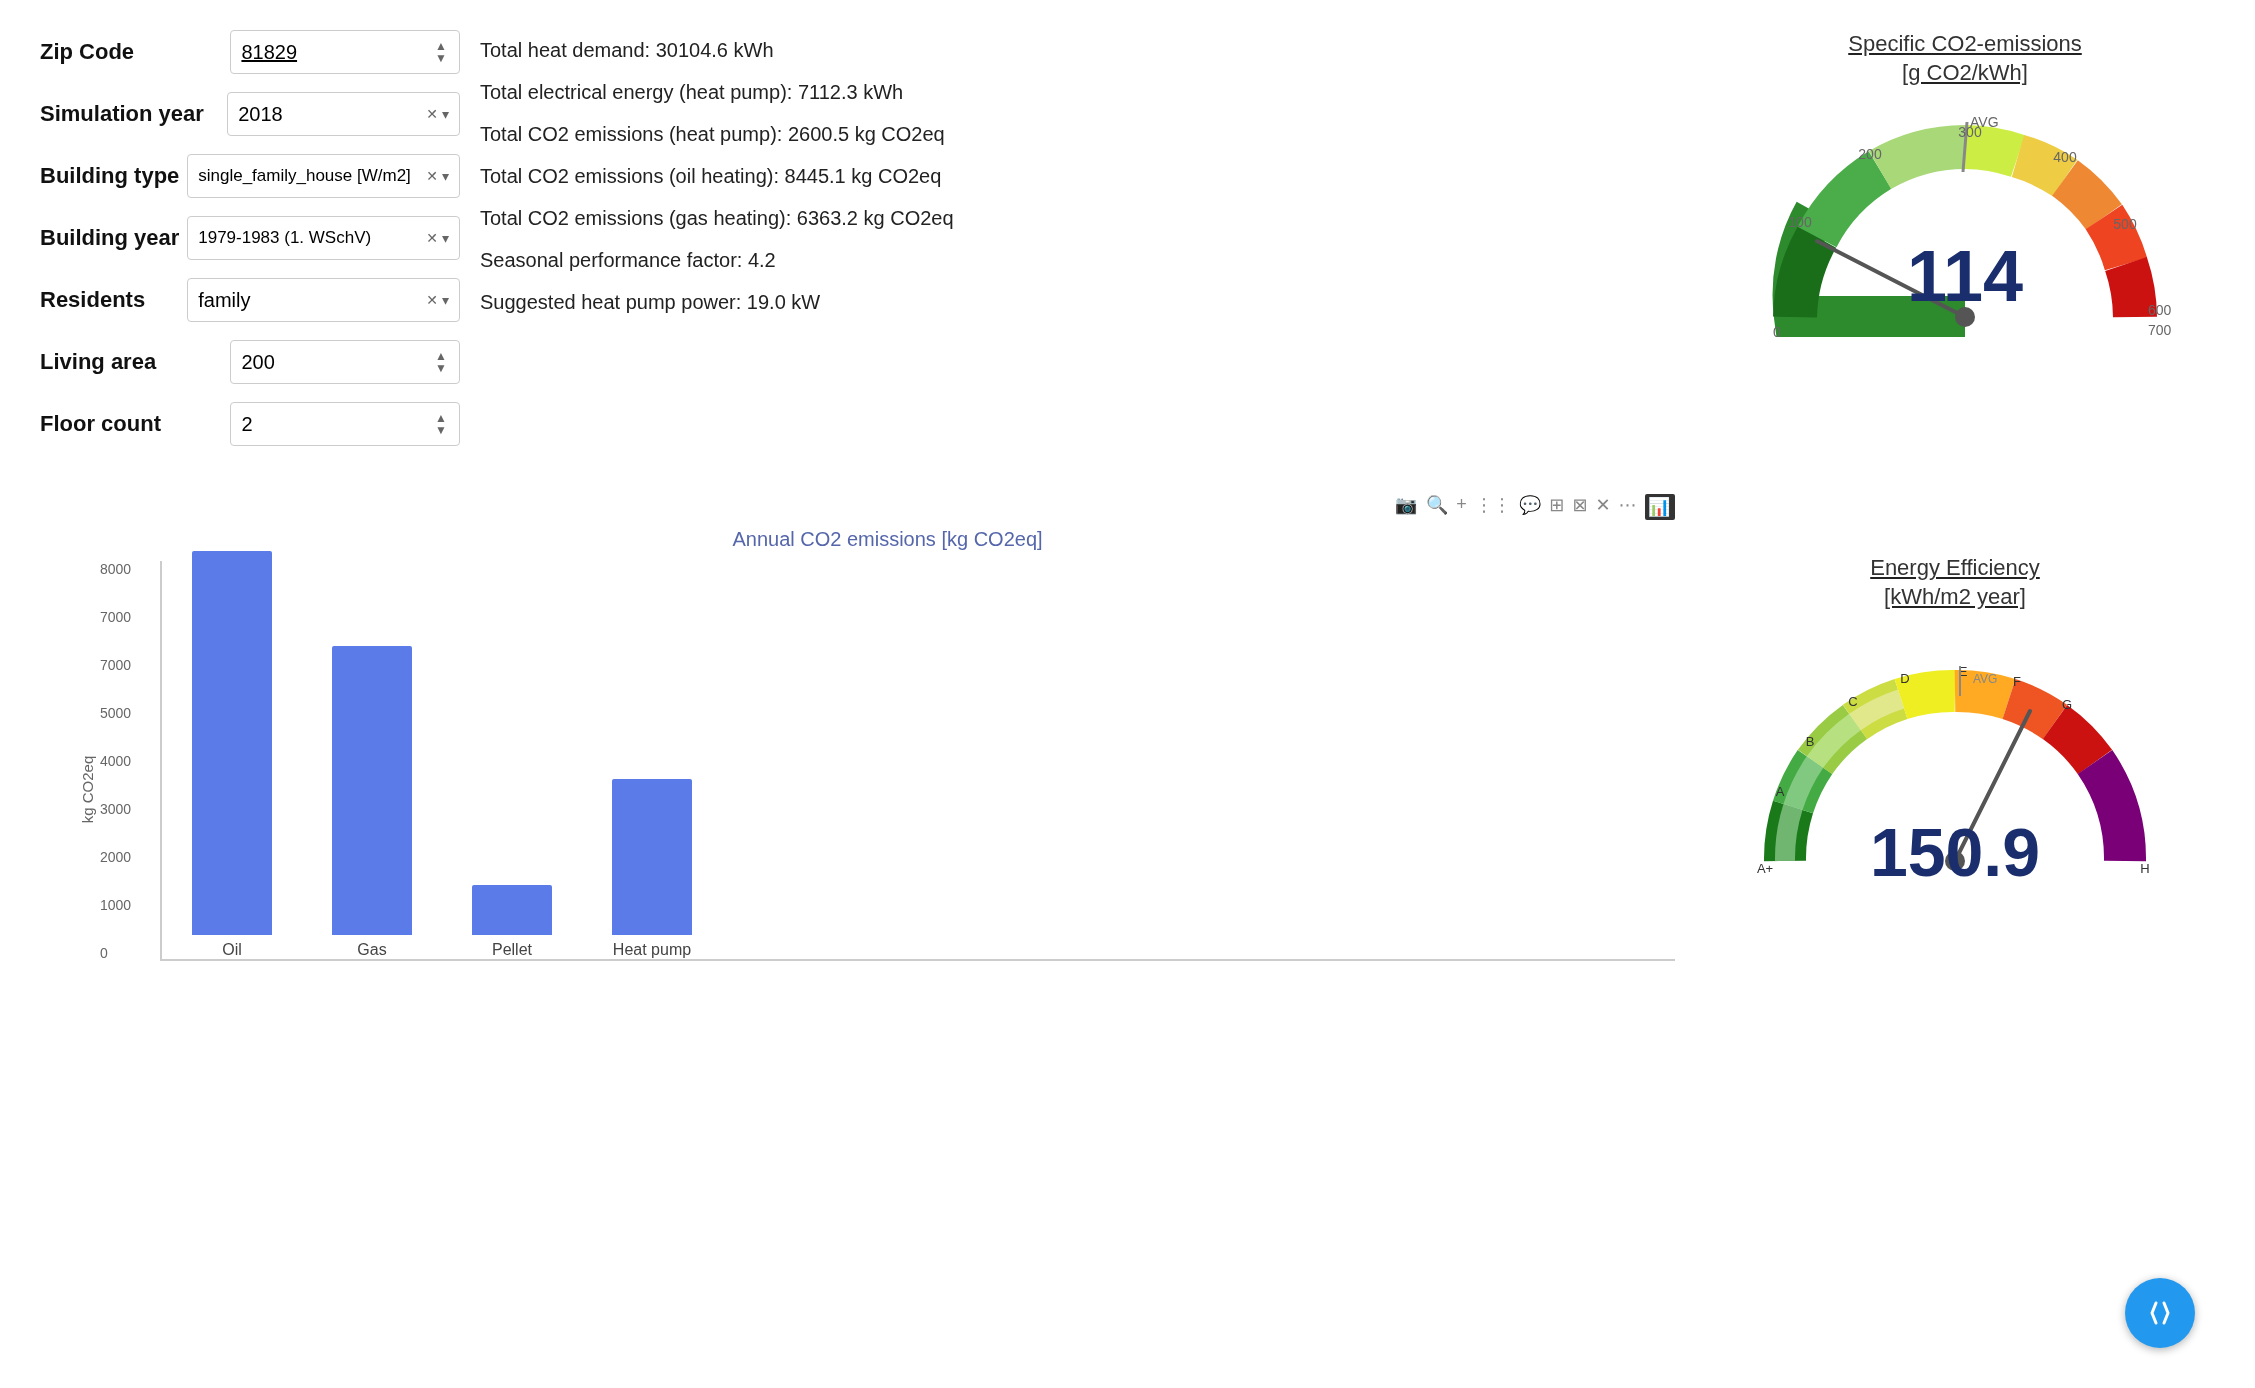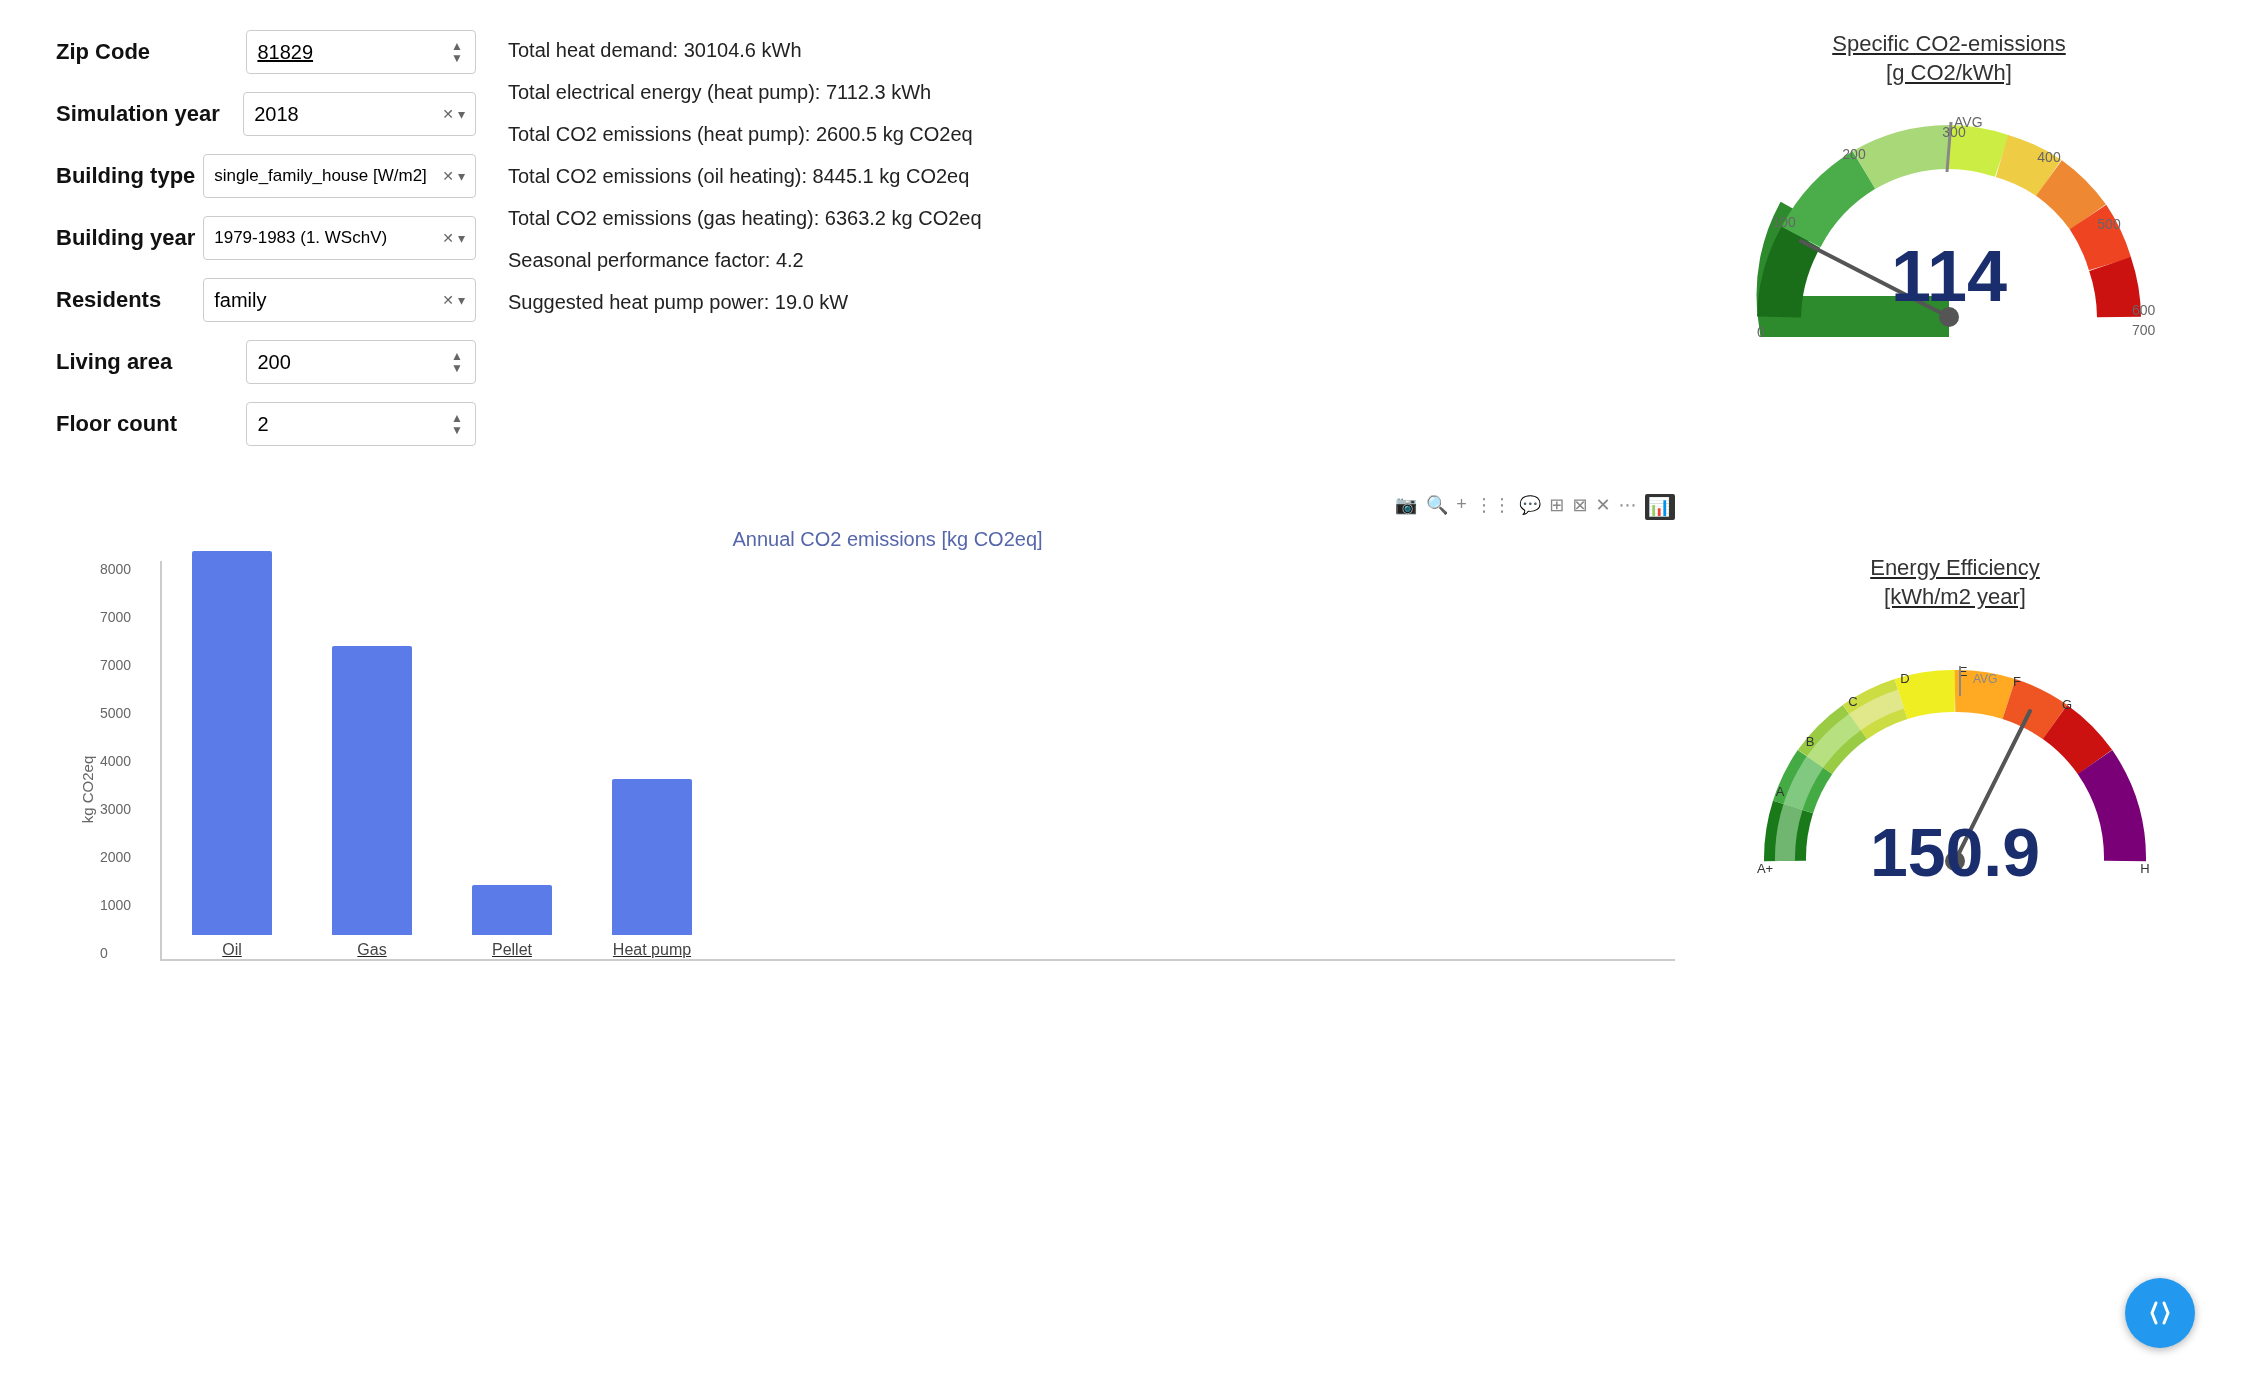--- a/index.html
+++ b/index.html
@@ -10,22 +10,22 @@
       font-size: 14px;
       width: 2255px;
       min-height: 1388px;
       position: relative;
       overflow-x: hidden;
     }
 
     .main-layout {
       display: flex;
       flex-direction: row;
-      padding: 30px 56px;
-      gap: 32px;
+      padding: 30px 40px;
+      gap: 20px;
       width: 100%;
     }
 
     
     .left-panel {
       width: 420px;
       flex-shrink: 0;
     }
 
     .form-row {
@@ -406,21 +406,21 @@
       <span title="comment">💬</span>
       <span title="box">⊞</span>
       <span title="box2">⊠</span>
       <span title="close">✕</span>
       <span title="more">⋯</span>
       <span title="chart" style="background:#333;color:#fff;padding:2px 4px;border-radius:2px;">📊</span>
     </div>
 
     <div class="chart-title">Annual CO2 emissions [kg CO2eq]</div>
 
-    <div style="position:relative; padding-left:60px; padding-bottom:40px;text-decoration:underline;">
+    <div style="position:relative; padding-left:60px; padding-bottom:40px;">
 
       <div style="position:absolute; left:0; top:0; height:400px; display:flex; flex-direction:column; justify-content:space-between; font-size:14px; color:#666; padding-right:4px;">
         <span>8000</span>
         <span>7000</span>
         <span>7000</span>
         <span>5000</span>
         <span>4000</span>
         <span>3000</span>
         <span>2000</span>
         <span>1000</span>

